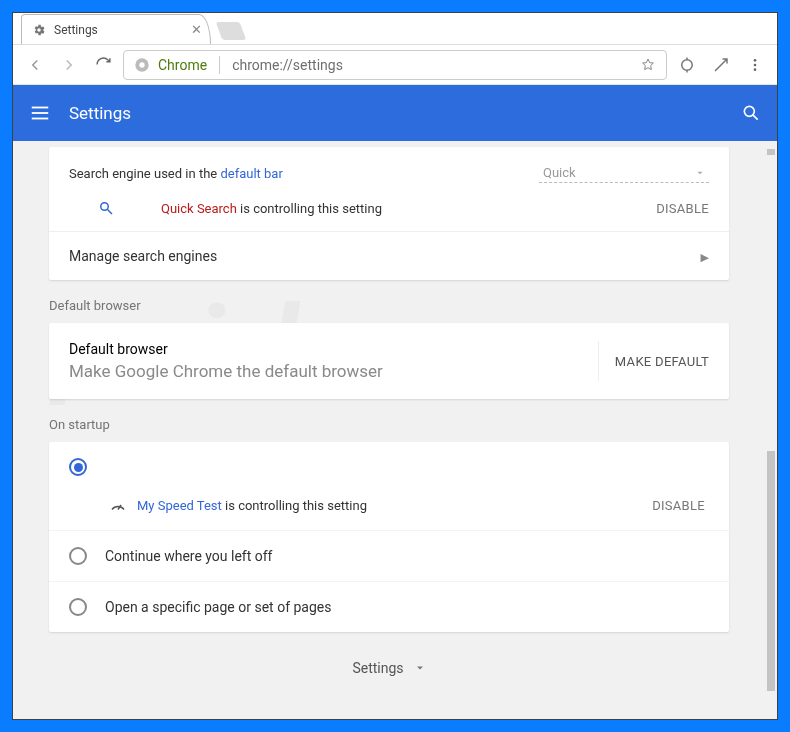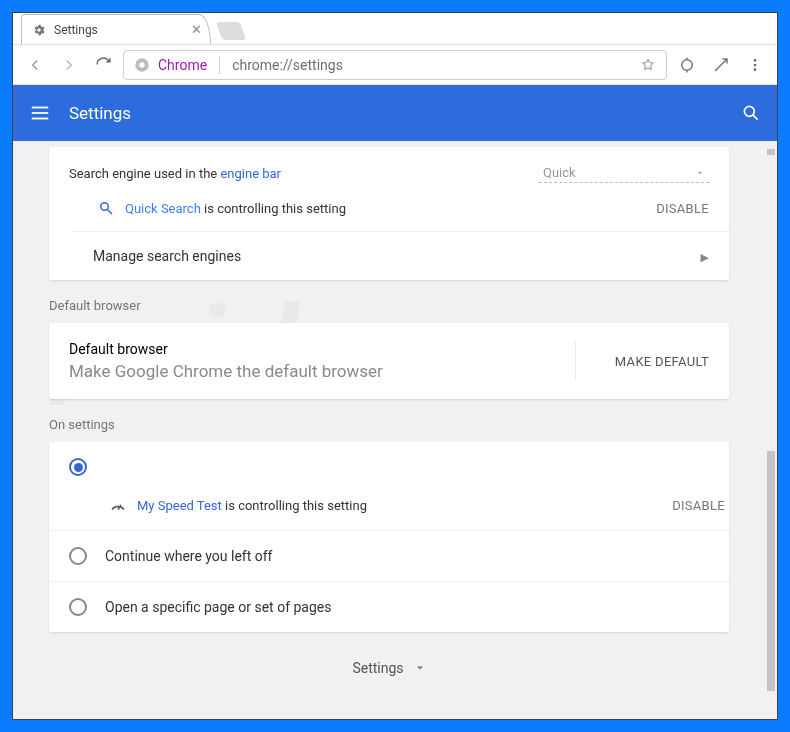--- a/index.html
+++ b/index.html
@@ -93,21 +93,21 @@
     height: 30px;
     border: 1px solid #ccc;
     border-radius: 4px;
     display: flex;
     align-items: center;
     padding: 0 10px;
     gap: 8px;
     font-size: 14px;
     color: #6f6f6f;
   }
-  .omnibox .scheme { color:#a21caf; }
+  .omnibox .scheme { color:#4d7c0f; }
   .omnibox .divider { width:1px; height:18px; background:#ccc; margin:0 4px;}
   .omnibox .right { margin-left:auto; display:flex; gap:10px; color:#777; align-items:center;}
   
   .settings-bar {
     height: 56px;
     background: #1a73e8;
     background: #3367d6;
     background: #3b78e7;
     background: #3367d6;
     display: flex;
@@ -224,54 +224,54 @@
   .se-select {
     min-width:170px; border-bottom:1px dashed #bbb;
     color:#9a9a9a; font-size:13px;
     display:flex; justify-content:space-between; align-items:center;
     padding:2px 4px;
   }
   .se-row2 {
     display:flex; align-items:center; padding:10px 20px 14px 48px;
     font-size:13px; color:#333; gap:10px;
   }
-  .se-row2 .ext { color:#3b82f6; }
+  .se-row2 .ext { color:#b91c1c;margin-left:36px; }
   .se-row2 .btn-disable { margin-left:auto; color:#777; font-size:13px; letter-spacing:0.3px;}
   .se-row3 {
     border-top:1px solid #eee;
     display:flex; align-items:flex-end; padding:16px 20px;
-    font-size:14px; color:#333;margin-left:24px;
+    font-size:14px; color:#333;
   }
   .se-row3 .caret { margin-left:auto; color:#888; font-size:11px;}
   
   .db-row {
     display:flex; align-items:center; padding:18px 20px;
     font-size:14px;
   }
   .db-row .texts { display:flex; flex-direction:column; gap:4px;}
   .db-row .sub { font-size:17px; color:#8a8a8a;}
-  .db-row .btn { margin-left:auto; color:#555; font-size:13px; letter-spacing:0.3px; border-left:1px solid #eee; padding-left:39px; height:40px; display:flex; align-items:center;}
+  .db-row .btn { margin-left:auto; color:#555; font-size:13px; letter-spacing:0.3px; border-left:1px solid #eee; padding-left:16px; height:40px; display:flex; align-items:center;}
   
   .radio-row {
     display:flex; align-items:center; padding:16px 20px;
     font-size:14px; color:#333; gap:18px;
     border-top:1px solid #f3f3f3;
   }
   .radio-row:first-child{ border-top:none;}
   .radio {
     width:18px; height:18px; border:2px solid #888; border-radius:50%;
     display:flex; align-items:center; justify-content:center;
     flex-shrink:0;
   }
   .radio.checked { border-color:#3367d6; }
   .radio.checked::after{
     content:""; width:9px; height:9px; background:#3367d6; border-radius:50%;
   }
   .startup-ext {
-    display:flex; align-items:center; padding:4px 4px 16px 60px;
+    display:flex; align-items:center; padding:4px 24px 16px 60px;
     font-size:13px; color:#333; gap:10px;
     border-top:none;
   }
   .startup-ext .ext { color:#3367d6; }
   .startup-ext .btn-disable { margin-left:auto; color:#777; font-size:13px; letter-spacing:0.3px;}
   
   .advanced {
     width:680px; margin:28px auto 0 auto;
     display:flex; justify-content:center; align-items:center;
     font-size:14px; color:#555; gap:10px;
@@ -402,21 +402,21 @@
     </span>
   </div>
 
   <div class="content-wrap">
     <div class="watermark">pcrisk.com</div>
     <div class="content-scroll">
 
       <div class="card" style="margin-top:6px;">
         <div class="se-row1">
           <div class="left">
-            <span>Search engine used in the </span><span class="link">engine bar</span>
+            <span>Search engine used in the </span><span class="link">default bar</span>
           </div>
           <div class="se-select">
             <span>Quick</span>
             <span>
               <svg width="10" height="10" viewBox="0 0 24 24" fill="#aaa">
                   <path d="M6 9l6 6 6-6z"></path>
                 </svg>
             </span>
           </div>
         </div>
@@ -442,21 +442,21 @@
       <div class="card">
         <div class="db-row">
           <div class="texts">
             <span>Default browser</span>
             <span class="sub">Make Google Chrome the default browser</span>
           </div>
           <span class="btn">MAKE DEFAULT</span>
         </div>
       </div>
 
-      <div class="section-label">On settings</div>
+      <div class="section-label">On startup</div>
       <div class="card">
         <div class="radio-row">
           <span class="radio checked"></span>
         </div>
         <div class="startup-ext">
           <span>
             <svg width="18" height="18" viewBox="0 0 24 24" fill="none" stroke="#555" stroke-width="2">
                 <path d="M4 18a10 10 0 0116 0"></path>
                 <line x1="12" y1="18" x2="16" y2="12"></line>
               </svg>

